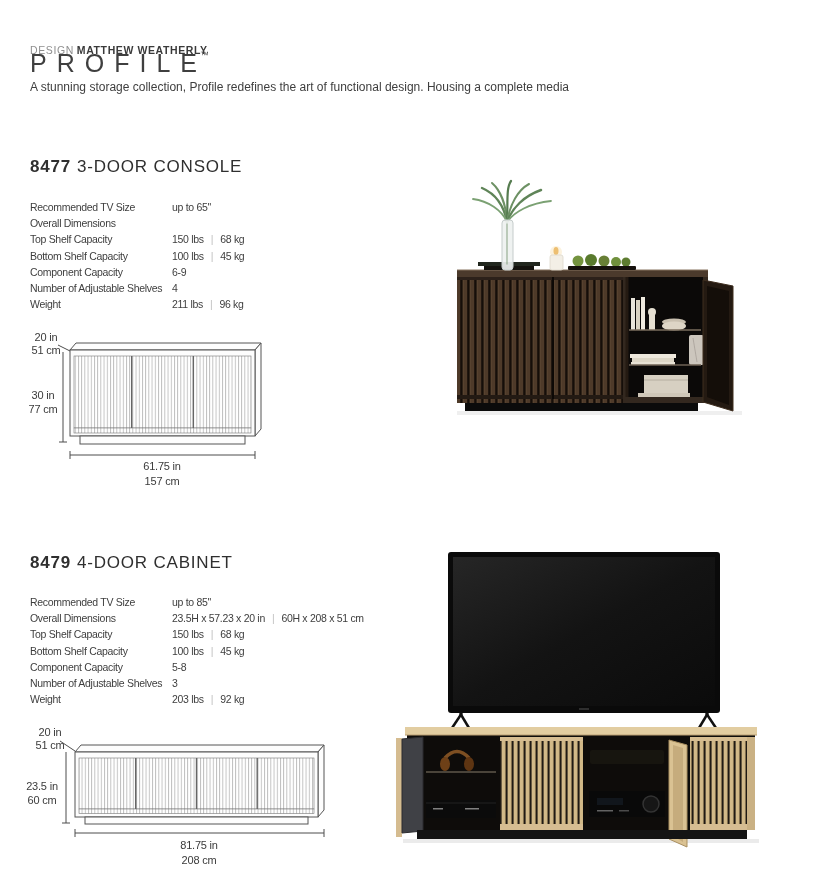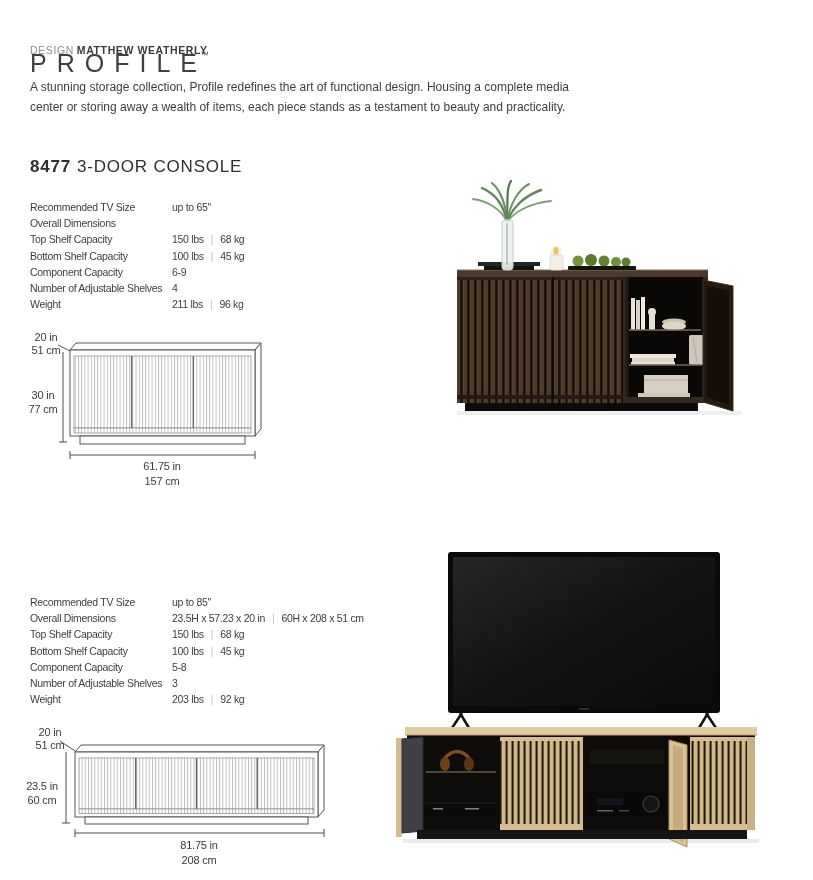--- a/index.html
+++ b/index.html
@@ -52,21 +52,20 @@
 <div class="page">
 
   <h1 class="title"><span>PROFILE</span><sup>™</sup></h1>
 
   <div class="design-line">
     <span class="design-label">DESIGN</span><span class="designer">MATTHEW WEATHERLY</span>
   </div>
 
   <div class="desc">
     <div>A stunning storage collection, Profile redefines the art of functional design. Housing a complete media</div>
-    <div>center or storing away a wealth of items, each piece stands as a testament to beauty and practicality.</div>
   </div>
 
   <h2 class="sec-head" id="head1">
     <span class="model">8477</span><span class="ptype">3-DOOR CONSOLE</span>
   </h2>
 
   <div class="spec-table" id="table1">
     <div class="spec-row">
         <span class="slabel">Recommended TV Size</span>
         <span class="svalue"><span>up to 65"</span><span class="sep"></span><span></span></span>
@@ -208,20 +207,23 @@
           <circle cx="143" cy="84" r="6" fill="#597a2d"></circle>
           <circle cx="156" cy="85" r="5.5" fill="#687f36"></circle>
           <circle cx="168" cy="86" r="5" fill="#70903c"></circle>
           <circle cx="178" cy="86" r="4.5" fill="#5d7c30"></circle>
           <rect x="120" y="90" width="68" height="4" rx="1" fill="#16110d"></rect>
         </g>
       </g>
     </svg>
   </div>
 
+  <h2 class="sec-head" id="head2">
+    <span class="model">8479</span><span class="ptype">4-DOOR CABINET</span>
+  </h2>
 
   <div class="spec-table" id="table2">
     <div class="spec-row">
         <span class="slabel">Recommended TV Size</span>
         <span class="svalue"><span>up to 85"</span><span class="sep"></span><span></span></span>
       </div>
     <div class="spec-row">
         <span class="slabel">Overall Dimensions</span>
         <span class="svalue"><span>23.5H x 57.23 x 20 in</span><span class="sep">|</span><span>60H x 208 x 51 cm</span></span>
       </div>

